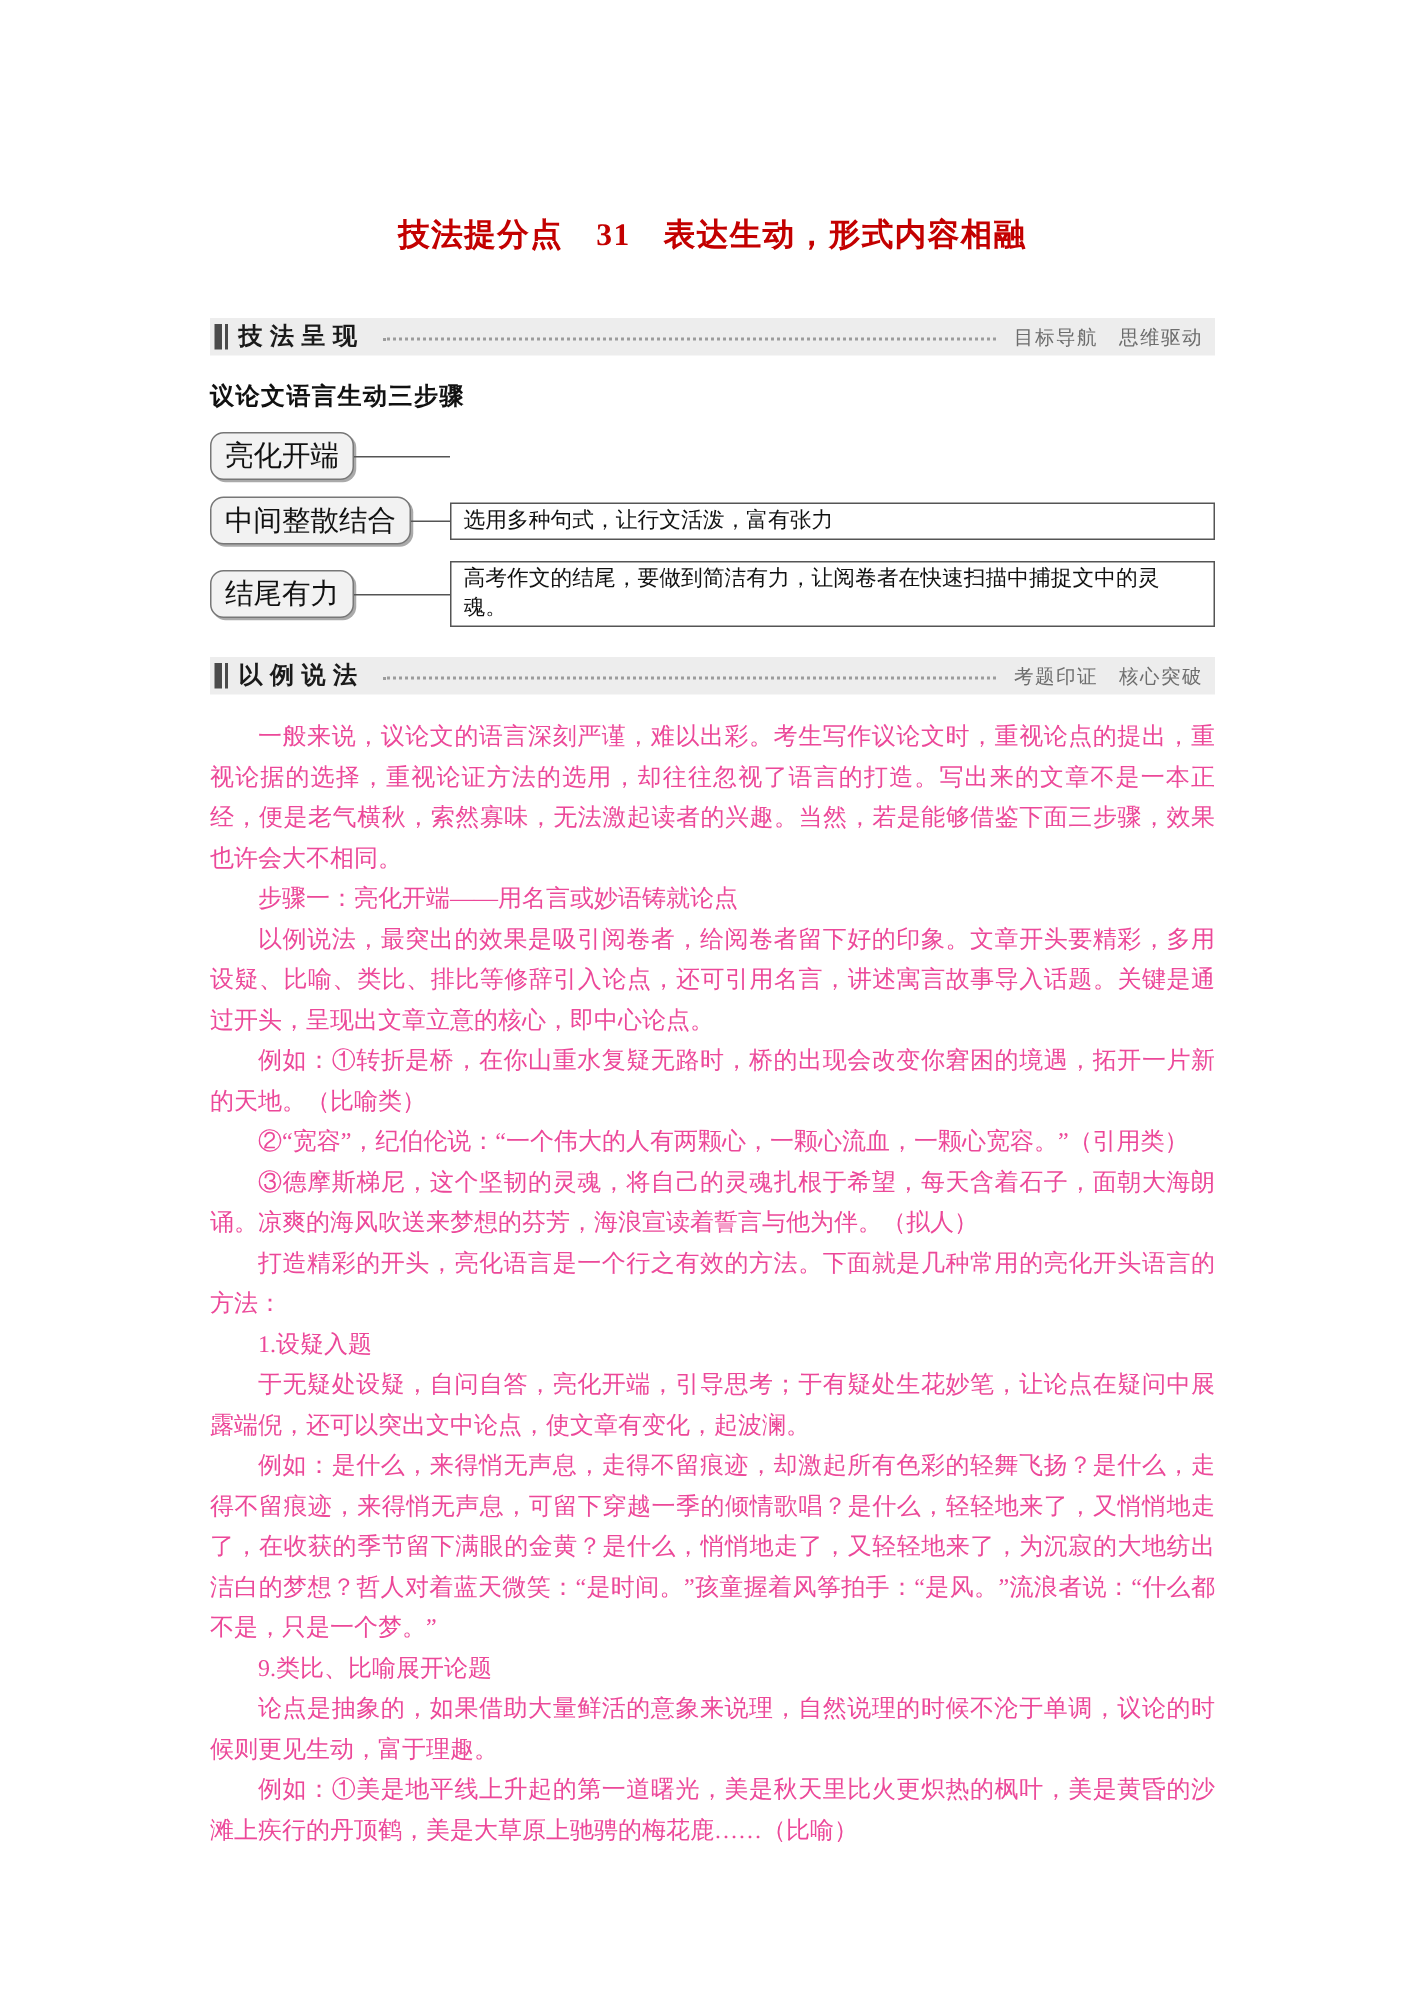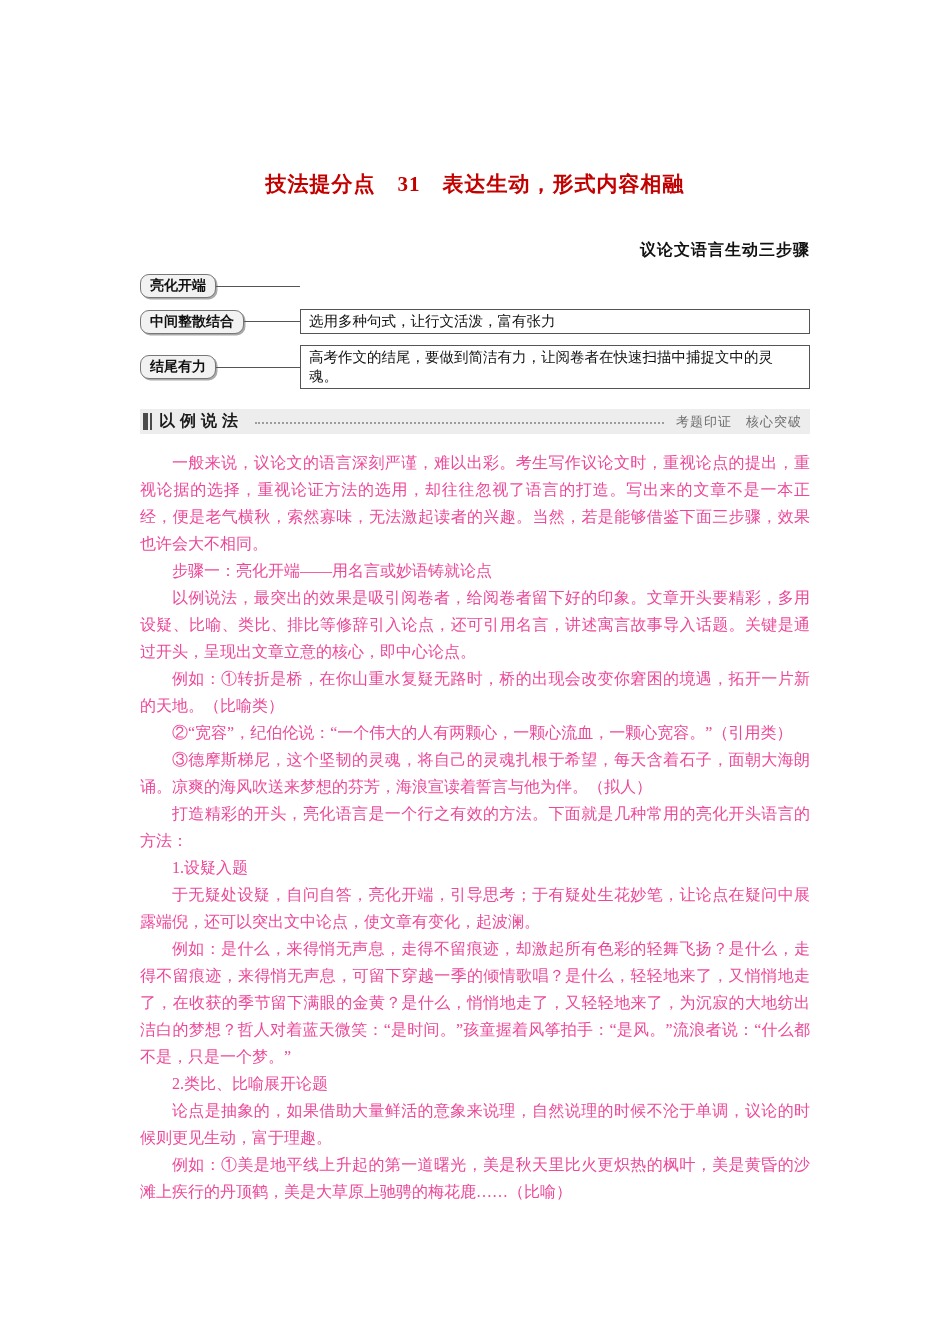--- a/index.html
+++ b/index.html
@@ -4,21 +4,21 @@
 <style>
   * { margin:0; padding:0; box-sizing:border-box; }
   html,body { background:#ffffff; }
   body {
     width:950px; height:1344px;
     font-family:"Liberation Serif","DejaVu Serif",serif;
     color:#111111;
     position:relative;
     overflow:hidden;
   }
-  .page { padding:142px 140px 30px 140px;margin-top:28px; }
+  .page { padding:142px 140px 30px 140px; }
 
   .doc-title {
     text-align:center;
     color:#c30000;
     font-weight:bold;
     font-size:21px;
     letter-spacing:1px;
     margin-bottom:42px;
   }
 
@@ -29,31 +29,31 @@
     padding:0 8px 0 3px;
   }
   .marker { display:flex; gap:2px; margin-right:7px; align-items:center; }
   .marker .b1 { width:5px; height:17px; background:#4a4a4a; }
   .marker .b2 { width:2px; height:17px; background:#4a4a4a; }
   .sec-title { font-weight:bold; font-size:16px; letter-spacing:5px; color:#1a1a1a; white-space:nowrap; }
   .sec-dots { flex:1; border-bottom:2px dotted #9c9c9c; height:0; margin:0 12px; transform:translateY(1px); }
   .sec-right { font-size:13px; color:#6d6d6d; letter-spacing:1px; white-space:nowrap; }
 
   .diagram { margin-top:17px; margin-bottom:20px; }
-  .diag-title { text-align:right; font-weight:bold; font-size:16px; margin-bottom:13px; letter-spacing:1px; }
+  .diag-title { text-align:left; font-weight:bold; font-size:16px; margin-bottom:13px; letter-spacing:1px; }
   .diag-row { display:flex; align-items:center; margin-bottom:11px; }
   .diag-row:last-child { margin-bottom:0; }
   .diag-left { flex:0 0 160px; display:flex; align-items:center; }
   .diag-label {
     border:1px solid #777777;
     border-radius:9px;
     background:#f2f2f2;
     box-shadow:1.5px 1.5px 0 #aaaaaa;
-    font-weight:bold;
-    font-size:14px;
+    font-weight:normal;
+    font-size:19px;
     padding:2px 9px;
     white-space:nowrap;
     text-align:center;
   }
   .diag-line { flex:1; height:1px; background:#555555; }
   .diag-box {
     flex:1;
     border:1px solid #555555;
     font-size:14.5px;
     padding:2px 8px;
@@ -69,20 +69,29 @@
     color:#ec4899;
   }
 </style>
 </head>
 <body>
 
 <div class="page">
 
   <div class="doc-title">技法提分点　31　表达生动，形式内容相融</div>
 
+  <div class="sec-header">
+    <span class="marker">
+      <span class="b1"></span>
+        <span class="b2"></span>
+    </span>
+    <span class="sec-title">技法呈现</span>
+    <span class="sec-dots"></span>
+    <span class="sec-right">目标导航　思维驱动</span>
+  </div>
 
   <div class="diagram">
     <div class="diag-title">议论文语言生动三步骤</div>
 
     <div class="diag-row">
       <div class="diag-left">
         <span class="diag-label">亮化开端</span>
         <span class="diag-line"></span>
       </div>
     </div>
@@ -118,18 +127,18 @@
     <p>一般来说，议论文的语言深刻严谨，难以出彩。考生写作议论文时，重视论点的提出，重视论据的选择，重视论证方法的选用，却往往忽视了语言的打造。写出来的文章不是一本正经，便是老气横秋，索然寡味，无法激起读者的兴趣。当然，若是能够借鉴下面三步骤，效果也许会大不相同。</p>
     <p>步骤一：亮化开端——用名言或妙语铸就论点</p>
     <p>以例说法，最突出的效果是吸引阅卷者，给阅卷者留下好的印象。文章开头要精彩，多用设疑、比喻、类比、排比等修辞引入论点，还可引用名言，讲述寓言故事导入话题。关键是通过开头，呈现出文章立意的核心，即中心论点。</p>
     <p>例如：①转折是桥，在你山重水复疑无路时，桥的出现会改变你窘困的境遇，拓开一片新的天地。（比喻类）</p>
     <p>②“宽容”，纪伯伦说：“一个伟大的人有两颗心，一颗心流血，一颗心宽容。”（引用类）</p>
     <p>③德摩斯梯尼，这个坚韧的灵魂，将自己的灵魂扎根于希望，每天含着石子，面朝大海朗诵。凉爽的海风吹送来梦想的芬芳，海浪宣读着誓言与他为伴。（拟人）</p>
     <p>打造精彩的开头，亮化语言是一个行之有效的方法。下面就是几种常用的亮化开头语言的方法：</p>
     <p>1.设疑入题</p>
     <p>于无疑处设疑，自问自答，亮化开端，引导思考；于有疑处生花妙笔，让论点在疑问中展露端倪，还可以突出文中论点，使文章有变化，起波澜。</p>
     <p>例如：是什么，来得悄无声息，走得不留痕迹，却激起所有色彩的轻舞飞扬？是什么，走得不留痕迹，来得悄无声息，可留下穿越一季的倾情歌唱？是什么，轻轻地来了，又悄悄地走了，在收获的季节留下满眼的金黄？是什么，悄悄地走了，又轻轻地来了，为沉寂的大地纺出洁白的梦想？哲人对着蓝天微笑：“是时间。”孩童握着风筝拍手：“是风。”流浪者说：“什么都不是，只是一个梦。”</p>
-    <p>2.类比、比喻展开论题</p>
+    <p>9.类比、比喻展开论题</p>
     <p>论点是抽象的，如果借助大量鲜活的意象来说理，自然说理的时候不沦于单调，议论的时候则更见生动，富于理趣。</p>
     <p>例如：①美是地平线上升起的第一道曙光，美是秋天里比火更炽热的枫叶，美是黄昏的沙滩上疾行的丹顶鹤，美是大草原上驰骋的梅花鹿……（比喻）</p>
   </div>
 
 </div>
 
 </body></html>

